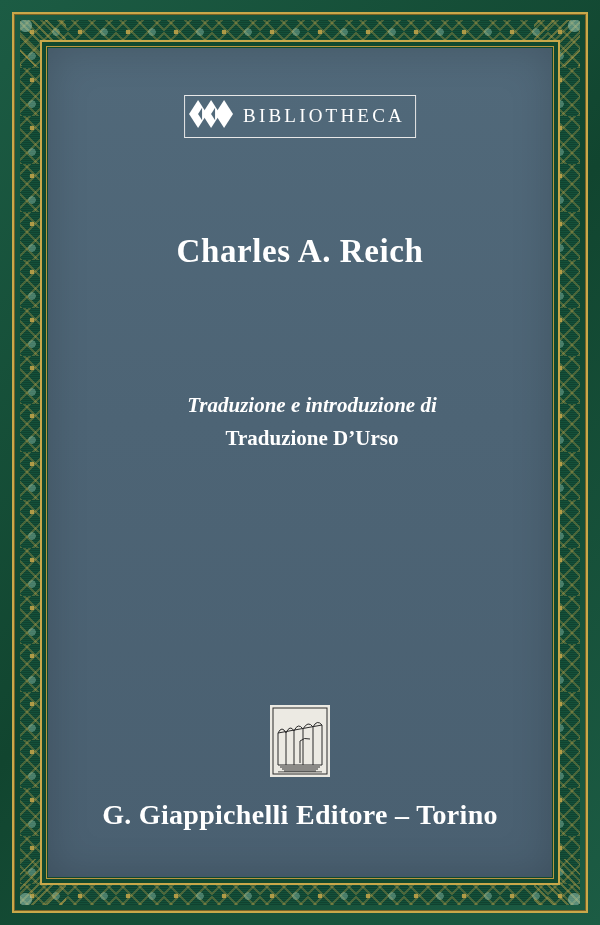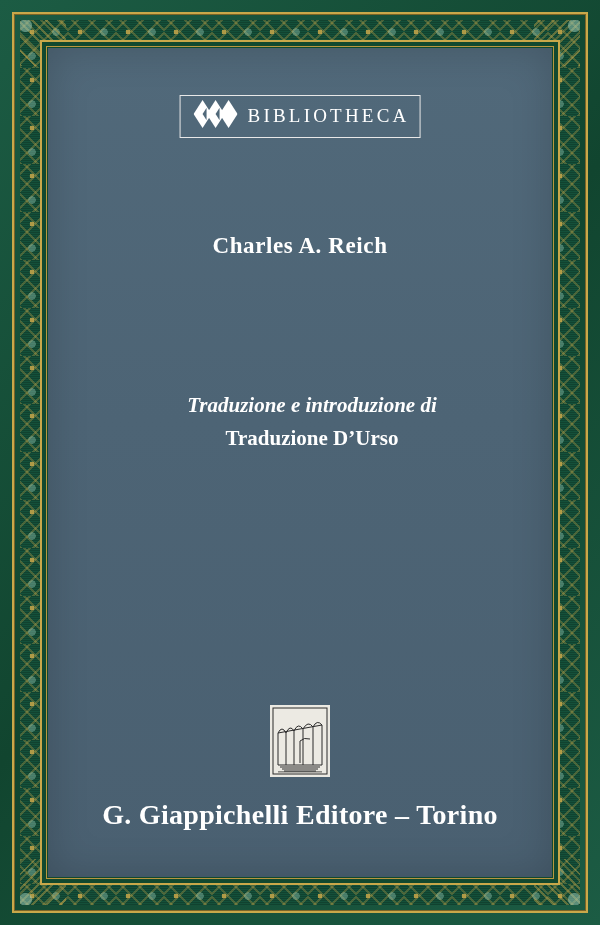--- a/index.html
+++ b/index.html
@@ -91,21 +91,21 @@
 
   
   .series-logo {
     position: absolute;
     top: 47px;
     left: 50%;
     transform: translateX(-50%);
     display: flex;
     align-items: center;
     gap: 10px;
-    padding: 4px 10px 5px 13px;
+    padding: 4px 10px 5px 4px;
     border: 1px solid #e8e8e8;
   }
   .series-mark {
     display: block;
   }
   .series-name {
     color: #ffffff;
     font-family: "Liberation Serif", serif;
     font-size: 19px;
     letter-spacing: 3.2px;
@@ -114,21 +114,21 @@
 
   
   .author {
     position: absolute;
     top: 185px;
     left: 0; right: 0;
     text-align: center;
     color: #ffffff;
     font-family: "Liberation Serif", serif;
     font-weight: bold;
-    font-size: 23px;
+    font-size: 33px;
     letter-spacing: 0.6px;
   }
   .title {
     position: absolute;
     top: 268px;
     left: 0; right: 0;
     text-align: center;
     color: #ffffff;
     font-family: "Liberation Serif", serif;
     font-weight: bold;

